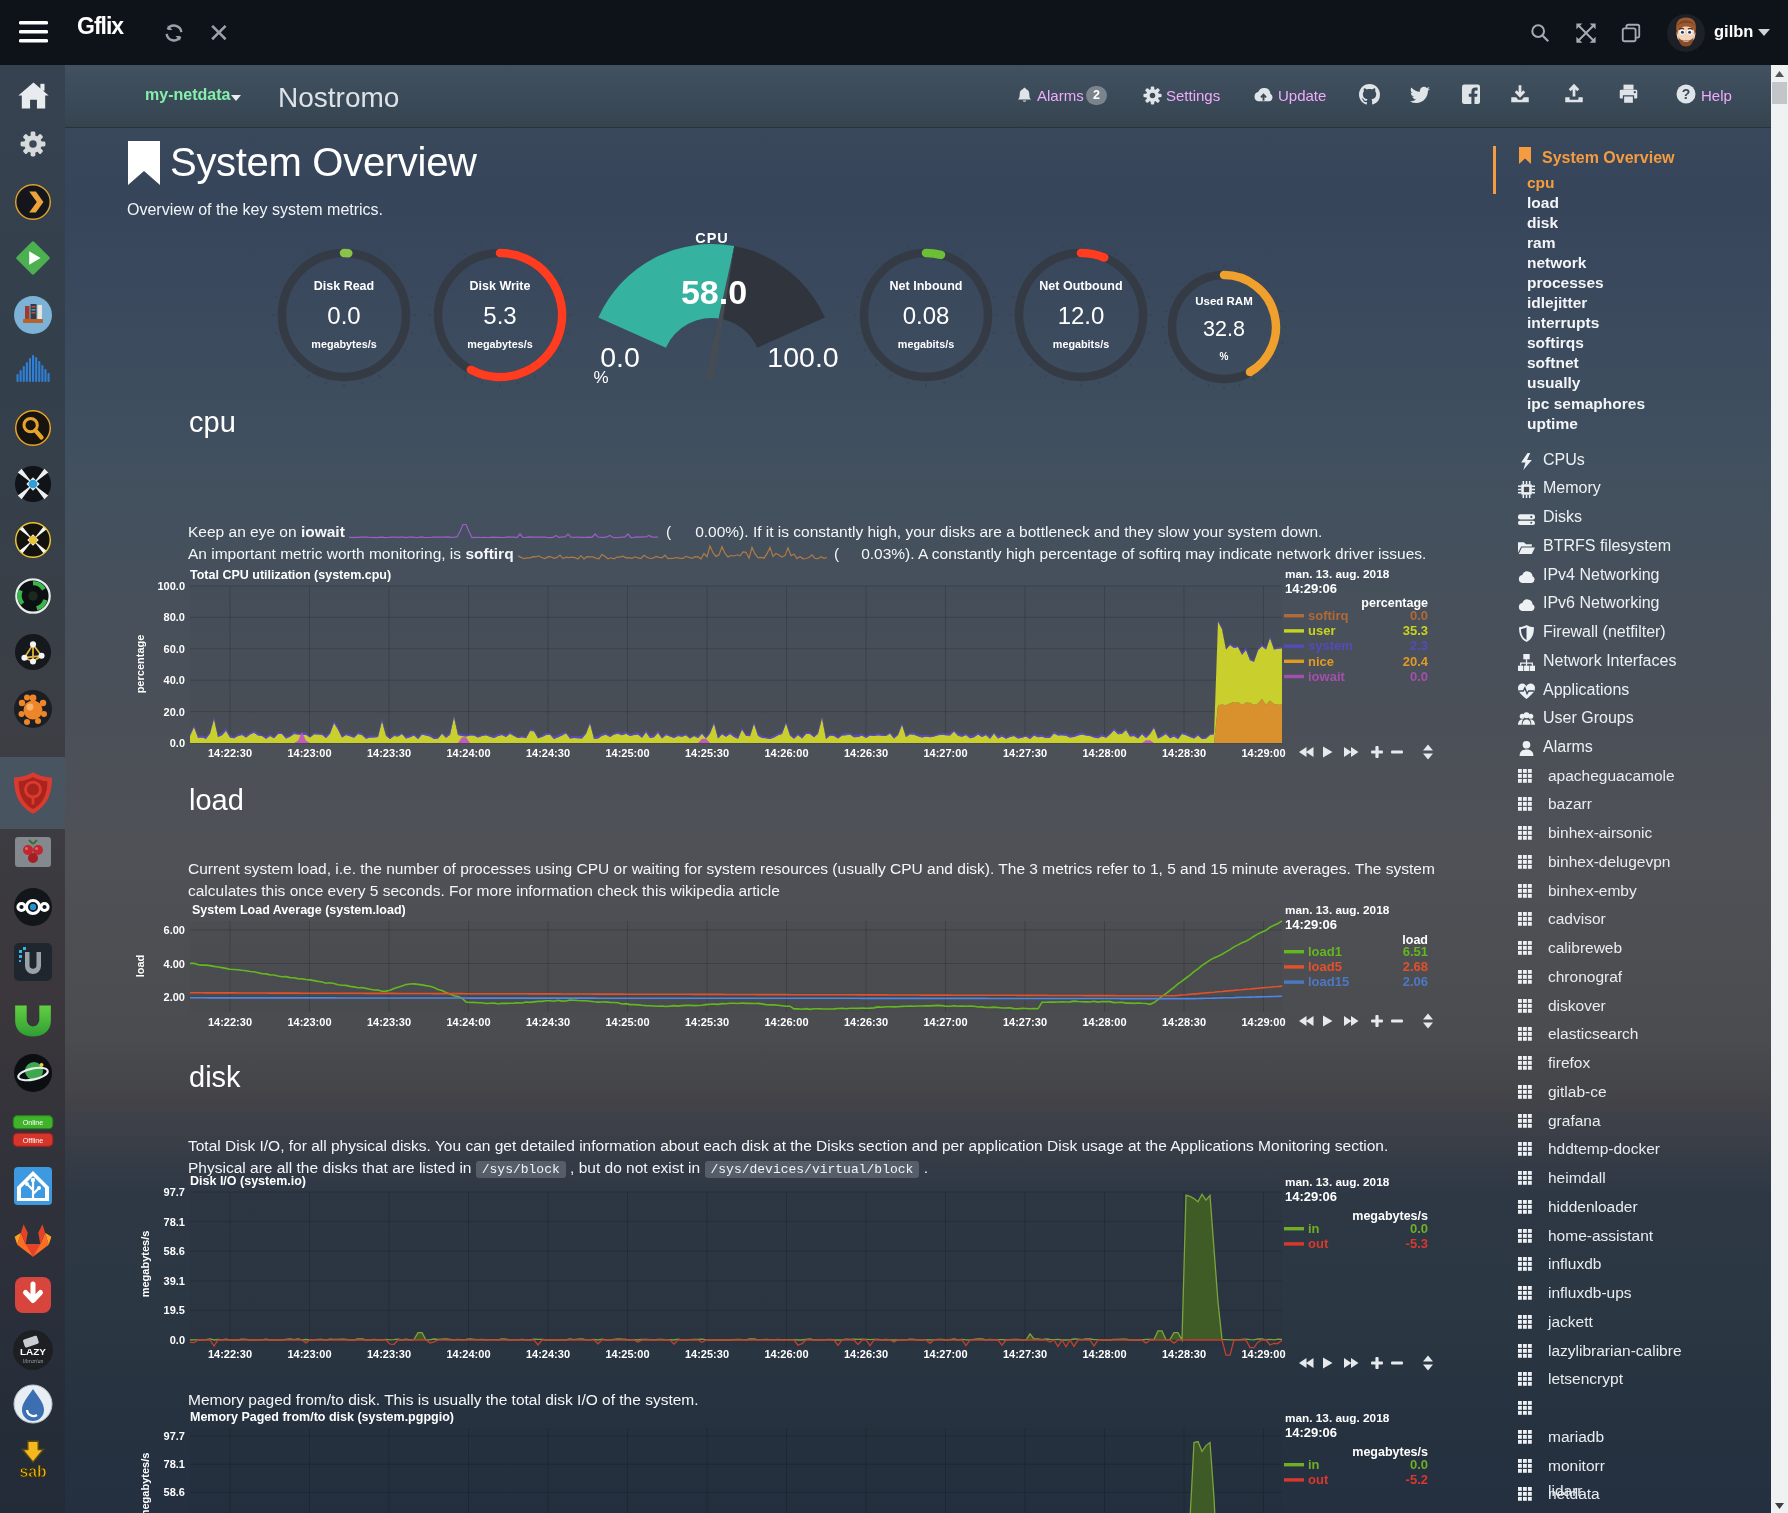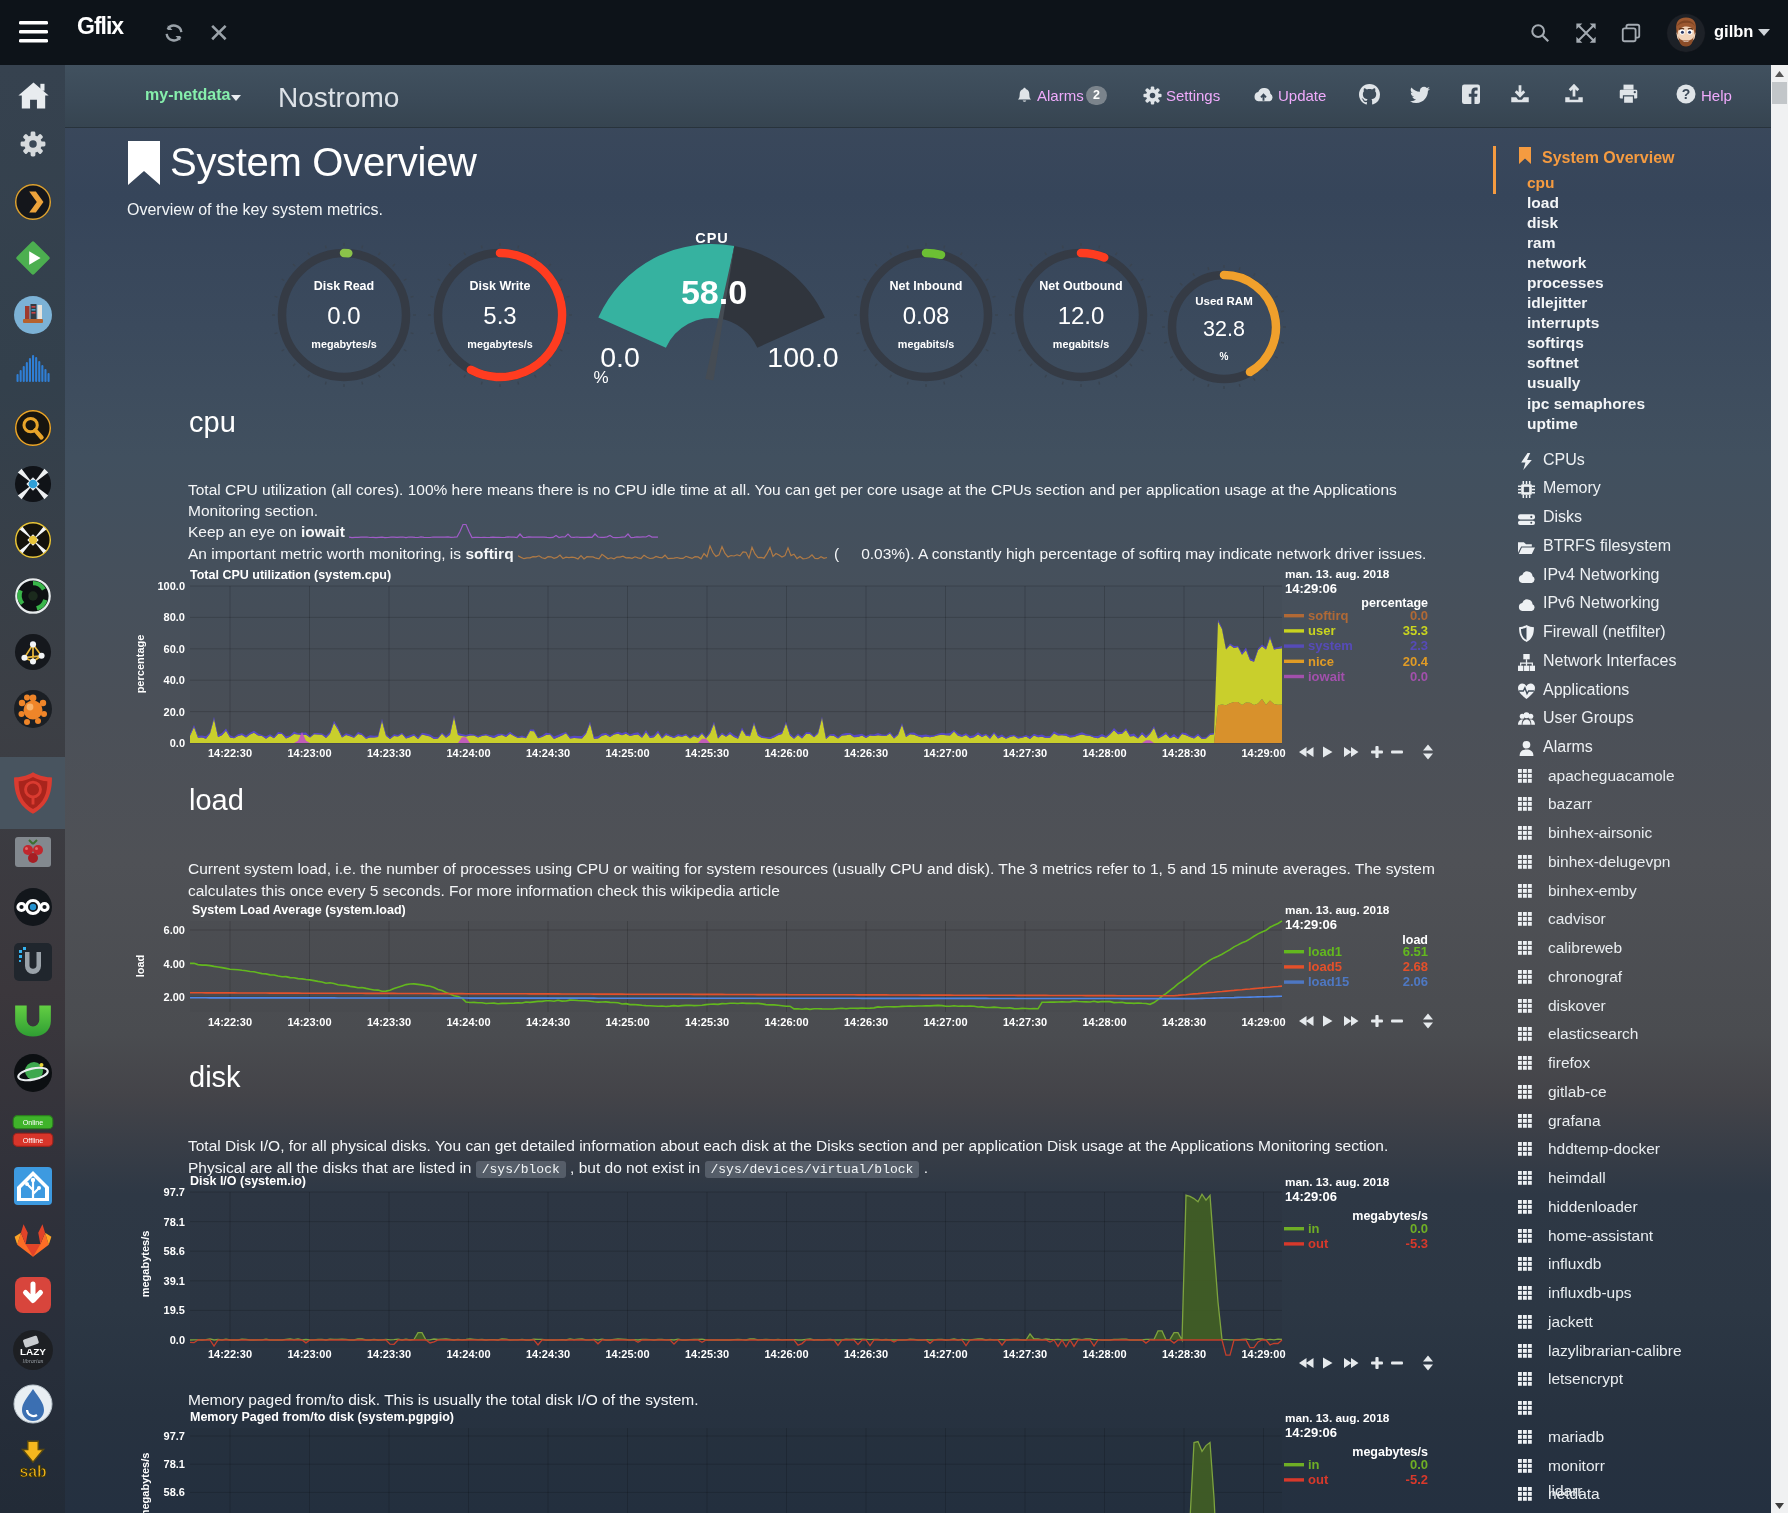--- a/index.html
+++ b/index.html
@@ -492,25 +492,25 @@
       <path d="M598.3,317.6 A124.0,124.0 0 0 1 734.3,246.1 L720.8,318.8 A50.0,50.0 0 0 0 665.9,347.7 Z" fill="#36b2a0"></path>
       <path d="M734.3,246.1 A124.0,124.0 0 0 1 824.9,317.6 L757.3,347.7 A50.0,50.0 0 0 0 720.8,318.8 Z" fill="#30353d"></path>
       <path d="M734.5,245.1 L705.3,379.0 L713.5,380.6 Z" fill="#454c54"></path>
       <text x="712" y="243" text-anchor="middle" font-size="14.5" font-weight="700" letter-spacing="1" fill="#fff" font-family="Liberation Sans">CPU</text>
       <text x="714" y="304" text-anchor="middle" font-size="34" font-weight="700" fill="#fff" font-family="Liberation Sans">58.0</text>
       <text x="620" y="367" text-anchor="middle" font-size="28.5" fill="#fff" font-family="Liberation Sans">0.0</text>
       <text x="803" y="367" text-anchor="middle" font-size="28.5" fill="#fff" font-family="Liberation Sans">100.0</text>
       <text x="601" y="383" text-anchor="middle" font-size="17" fill="#fff" font-family="Liberation Sans">%</text>
     </svg>
     <div class="abs" style="left:189px;top:406px;color:#fff;font-size:29px">cpu</div>
-    <div class="abs" style="left:188px;top:479px;color:#f4f6f8;font-size:15.5px;line-height:21px;white-space:nowrap">Total CPU utilization (all cores). 100% here means there is no CPU idle time at all. You can get per core usage at the CPUs section and per application usage at the Applications<br>Monitoring section.</div>
     <div class="abs" style="left:188px;top:523px;color:#f4f6f8;font-size:15.5px">Keep an eye on <b>iowait</b></div>
     <svg class="abs" style="left:349px;top:522px" width="311" height="18">
       <polyline points="0,15.2 3,15.6 6,15.4 9,15.4 12,15.1 15,15.1 18,15 21,15.5 24,15.3 27,15.6 30,15.4 33,15.2 36,15.6 39,15.5 42,15.1 45,15.2 48,15.4 51,15.2 54,15 57,15.6 60,15 63,15.1 66,15.4 69,15.5 72,14.9 75,15.4 78,15.5 81,15.5 84,15 87,15.2 90,15 93,15.1 96,15.2 99,14.9 102,15.3 105,15.2 108,15 111,9.5 114,2.5 117,2.5 120,9.5 123,15.6 126,15.4 129,15.4 132,15.5 135,15.4 138,15.5 141,15.4 144,15.2 147,15.3 150,15.3 153,15.5 156,15.4 159,14.9 162,15.1 165,15.2 168,15.5 171,12 174,15.5 177,15.3 180,14.9 183,15.2 186,15.2 189,15.1 192,15 195,15.1 198,15.4 201,15.6 204,15.4 207,13.5 210,15.5 213,14.9 216,15 219,12 222,15.1 225,15.3 228,15 231,15.3 234,15.4 237,15.4 240,15.2 243,15.4 246,12 249,15 252,15.3 255,15.4 258,14.9 261,13.5 264,15.5 267,15.6 270,15.5 273,15.2 276,15 279,12 282,15.6 285,15.3 288,14.9 291,15.2 294,14.9 297,15 300,13.5 303,15.1 306,15.1 309,15.2" stroke="#a05cc8" stroke-width="1.2" fill="none"></polyline>
     </svg>
+    <div class="abs" style="left:666px;top:523px;color:#f4f6f8;font-size:15.5px;white-space:nowrap">(<span style="display:inline-block;width:24px"></span>0.00%). If it is constantly high, your disks are a bottleneck and they slow your system down.</div>
     <div class="abs" style="left:188px;top:545px;color:#f4f6f8;font-size:15.5px">An important metric worth monitoring, is <b>softirq</b></div>
     <svg class="abs" style="left:518px;top:543px" width="310" height="19">
       <polyline points="0,12.8 3,14.4 6,15.7 9,14.9 12,14.9 15,13.6 18,13.8 21,12.8 24,14.7 27,15.6 30,13.7 33,13.8 36,15.3 39,14.4 42,12 45,15.6 48,14.1 51,14.7 54,14.1 57,14.7 60,16 63,12.7 66,16 69,13.7 72,13.8 75,13.9 78,15.2 81,15.9 84,11.3 87,13.6 90,15.8 93,14.8 96,15.8 99,14.1 102,14.1 105,13.2 108,14.8 111,14.6 114,15.3 117,13.8 120,14.9 123,15.5 126,12.2 129,14.2 132,15.5 135,15.2 138,13.5 141,14.4 144,14.9 147,12.2 150,15.7 153,15.4 156,15.2 159,14.5 162,15.4 165,15.4 168,13.3 171,14.4 174,15.4 177,13.7 180,13.9 183,15.8 186,10.5 189,13.7 192,3.1 195,9.8 198,13.4 201,11.9 204,3.7 207,10.5 210,13.9 213,12.5 216,13 219,11.8 222,12.8 225,9 228,9.3 231,15.2 234,4.3 237,10.9 240,14.7 243,14.4 246,15.2 249,10.6 252,4.6 255,13.4 258,10.5 261,11.9 264,14 267,12.6 270,4.8 273,12.6 276,11.2 279,15.6 282,13.6 285,15.8 288,15.5 291,14.5 294,11.8 297,15.4 300,15.7 303,13.8 306,15.4 309,14.5" stroke="#b07a45" stroke-width="1.2" fill="none"></polyline>
     </svg>
     <div class="abs" style="left:834px;top:545px;color:#f4f6f8;font-size:15.5px;white-space:nowrap">(<span style="display:inline-block;width:22px"></span>0.03%). A constantly high percentage of softirq may indicate network driver issues.</div>
     <div class="chart-title" style="left:190px;top:568px">Total CPU utilization (system.cpu)</div>
     <div class="axisv" style="left:100px;top:658px;width:80px;text-align:center">percentage</div>
     <svg class="abs" style="left:0;top:0" width="1500" height="790">
       <g>
         <rect x="190" y="586.0" width="1092" height="157.0" fill="rgba(10,16,22,0.02)"></rect>

